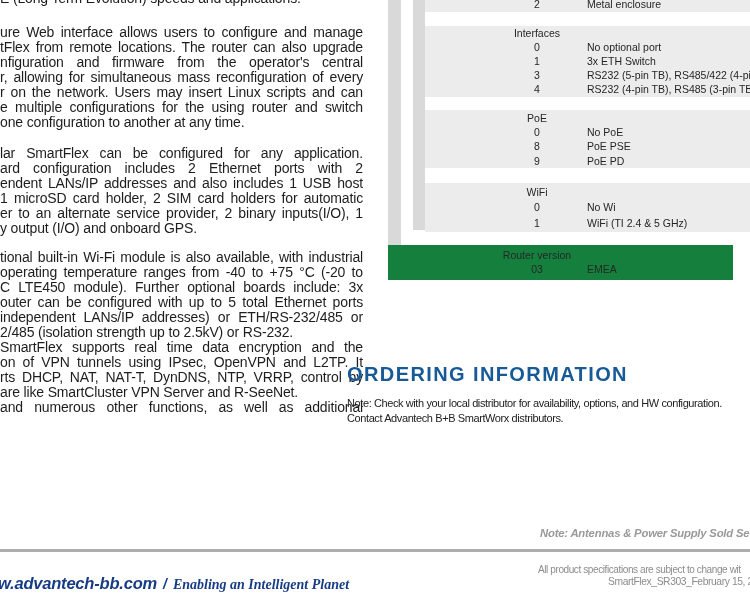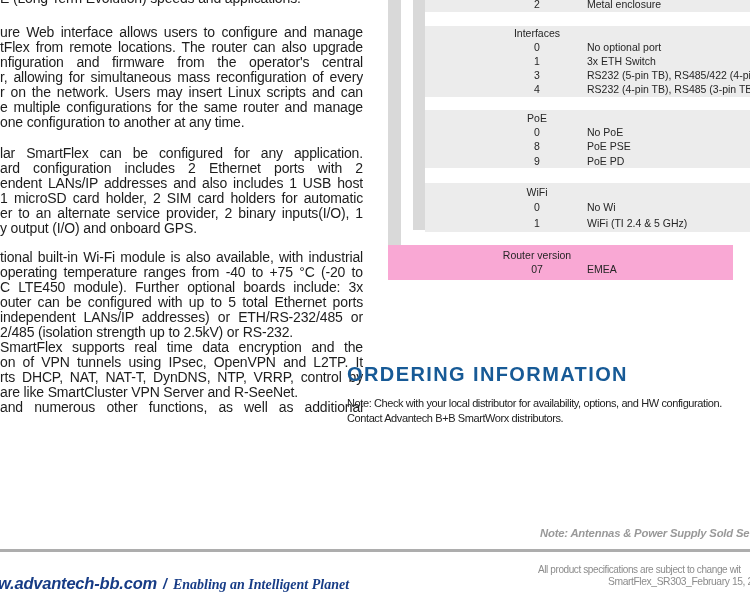--- a/index.html
+++ b/index.html
@@ -7,21 +7,21 @@
         font-family:"Liberation Sans",sans-serif;color:#1d1d1d;}
   
   .bodycol{position:absolute;left:0;top:0;width:363px;}
   .para{position:absolute;left:0;width:363px;}
   .line{height:15px;line-height:15px;font-size:14px;letter-spacing:-0.15px;
         white-space:nowrap;overflow:visible;color:#1d1d1d;}
   .line.j{white-space:normal;text-align:justify;text-align-last:justify;overflow:hidden;}
   
   .vbar{position:absolute;background:#d9d9d9;}
   .tblock{position:absolute;left:425px;width:345px;background:#ececec;font-size:10.5px;color:#262626;}
-  .tblock.wide{left:388px;background:#f9a8d4;}
+  .tblock.wide{left:388px;background:#15803d;}
   .trow{position:relative;}
   .tcode{position:absolute;left:52px;width:120px;text-align:center;}
   .tdesc{position:absolute;left:162px;white-space:nowrap;}
   .wide .tcode{left:89px;}
   .wide .tdesc{left:199px;}
   
   .ord-head{position:absolute;left:347px;top:363px;font-size:20px;font-weight:bold;
             letter-spacing:1.4px;color:#175a96;white-space:nowrap;}
   .ord-note{position:absolute;left:347px;top:388px;font-size:11px;letter-spacing:-0.4px;
             line-height:14.5px;color:#222;margin-top:8px;}
@@ -47,21 +47,21 @@
   <div class="bodycol">
     <div class="para" style="top:-9px">
       <div class="line">E (Long Term Evolution) speeds and applications.</div>
     </div>
     <div class="para" style="top:25px">
       <div class="line j">ure Web interface allows users to configure and manage</div>
       <div class="line j">tFlex from remote locations. The router can also upgrade</div>
       <div class="line j">nfiguration and firmware from the operator's central</div>
       <div class="line j">r, allowing for simultaneous mass reconfiguration of every</div>
       <div class="line j">r on the network. Users may insert Linux scripts and can</div>
-      <div class="line j">e multiple configurations for the same router and manage</div>
+      <div class="line j">e multiple configurations for the using router and switch</div>
       <div class="line">one configuration to another at any time.</div>
     </div>
     <div class="para" style="top:146px">
       <div class="line j">lar SmartFlex can be configured for any application.</div>
       <div class="line j">ard configuration includes 2 Ethernet ports with 2</div>
       <div class="line j">endent LANs/IP addresses and also includes 1 USB host</div>
       <div class="line j">1 microSD card holder, 2 SIM card holders for automatic</div>
       <div class="line j">er to an alternate service provider, 2 binary inputs(I/O), 1</div>
       <div class="line">y output (I/O) and onboard GPS.</div>
     </div>
@@ -144,21 +144,21 @@
         <span class="tcode">1</span>
         <span class="tdesc">WiFi (TI 2.4 &amp; 5 GHz)</span>
       </div>
     </div>
 
     <div class="tblock wide" style="top:245px;height:31px;padding-top:4px">
       <div class="trow" style="height:13.5px;line-height:13.5px">
         <span class="tcode">Router version</span>
       </div>
       <div class="trow" style="height:13.5px;line-height:13.5px">
-        <span class="tcode">07</span>
+        <span class="tcode">03</span>
         <span class="tdesc">EMEA</span>
       </div>
     </div>
   </div>
 
   <div class="ord-head">ORDERING INFORMATION</div>
   <div class="ord-note">
     <div>Note: Check with your local distributor for availability, options, and HW configuration.</div>
     <div>Contact Advantech B+B SmartWorx distributors.</div>
   </div>

